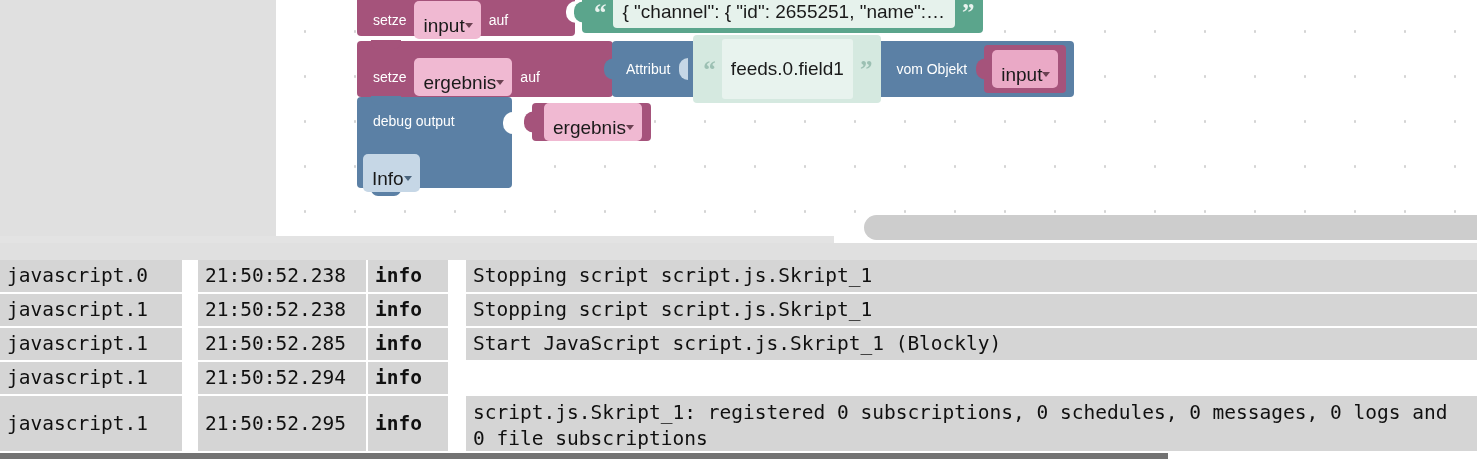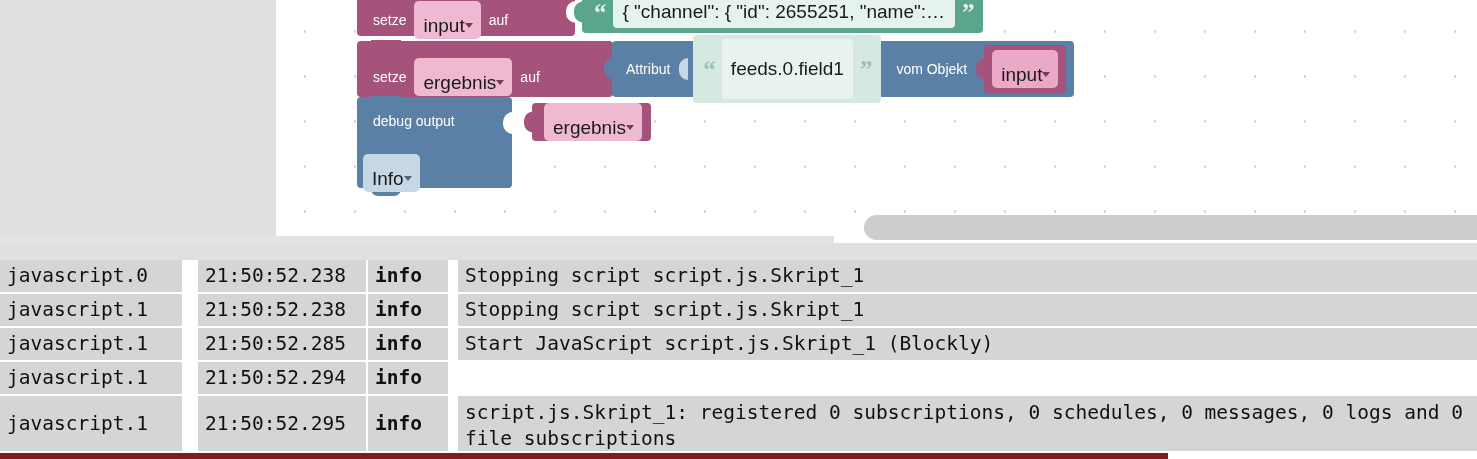--- a/index.html
+++ b/index.html
@@ -145,21 +145,21 @@
     position: absolute; left: 588px; top: 215px;
     width: 712px; height: 25px;
     background: #cdcdcd;
     border-radius: 13px;
   }
 
   
   #log {
     position: absolute; left: 0; top: 260px;
     width: 1168px; height: 199px;
-    background: #7f1d1d;
+    background: #737373;
     font-family: "DejaVu Sans Mono", monospace;
   }
   .log-row {
     display: flex;
     align-items: stretch;
     width: 1477px;
     background: #ffffff;
     padding-bottom: 2px;
   }
   .log-cell {
@@ -168,21 +168,21 @@
     font-size: 19.5px;
     line-height: 32px;
     padding: 0 7px;
     white-space: pre-wrap;
     display: flex;
     align-items: center;
   }
   .col-src  { width: 182px; min-width: 182px; }
   .col-time { width: 168px; min-width: 168px; margin-left: 16px; }
   .col-lvl  { width: 80px;  min-width: 80px;  margin-left: 2px; font-weight: bold; }
-  .col-msg  { flex: 1; margin-left: 10px; }
+  .col-msg  { flex: 1; margin-left: 18px; }
   .log-row.tall .log-cell { line-height: 26px; }
   .log-row.tall .col-msg { padding-top: 4px; padding-bottom: 4px; align-items: flex-start; }
 </style>
 </head>
 <body>
 
 <div id="app">
 
   <div id="editor">
 

